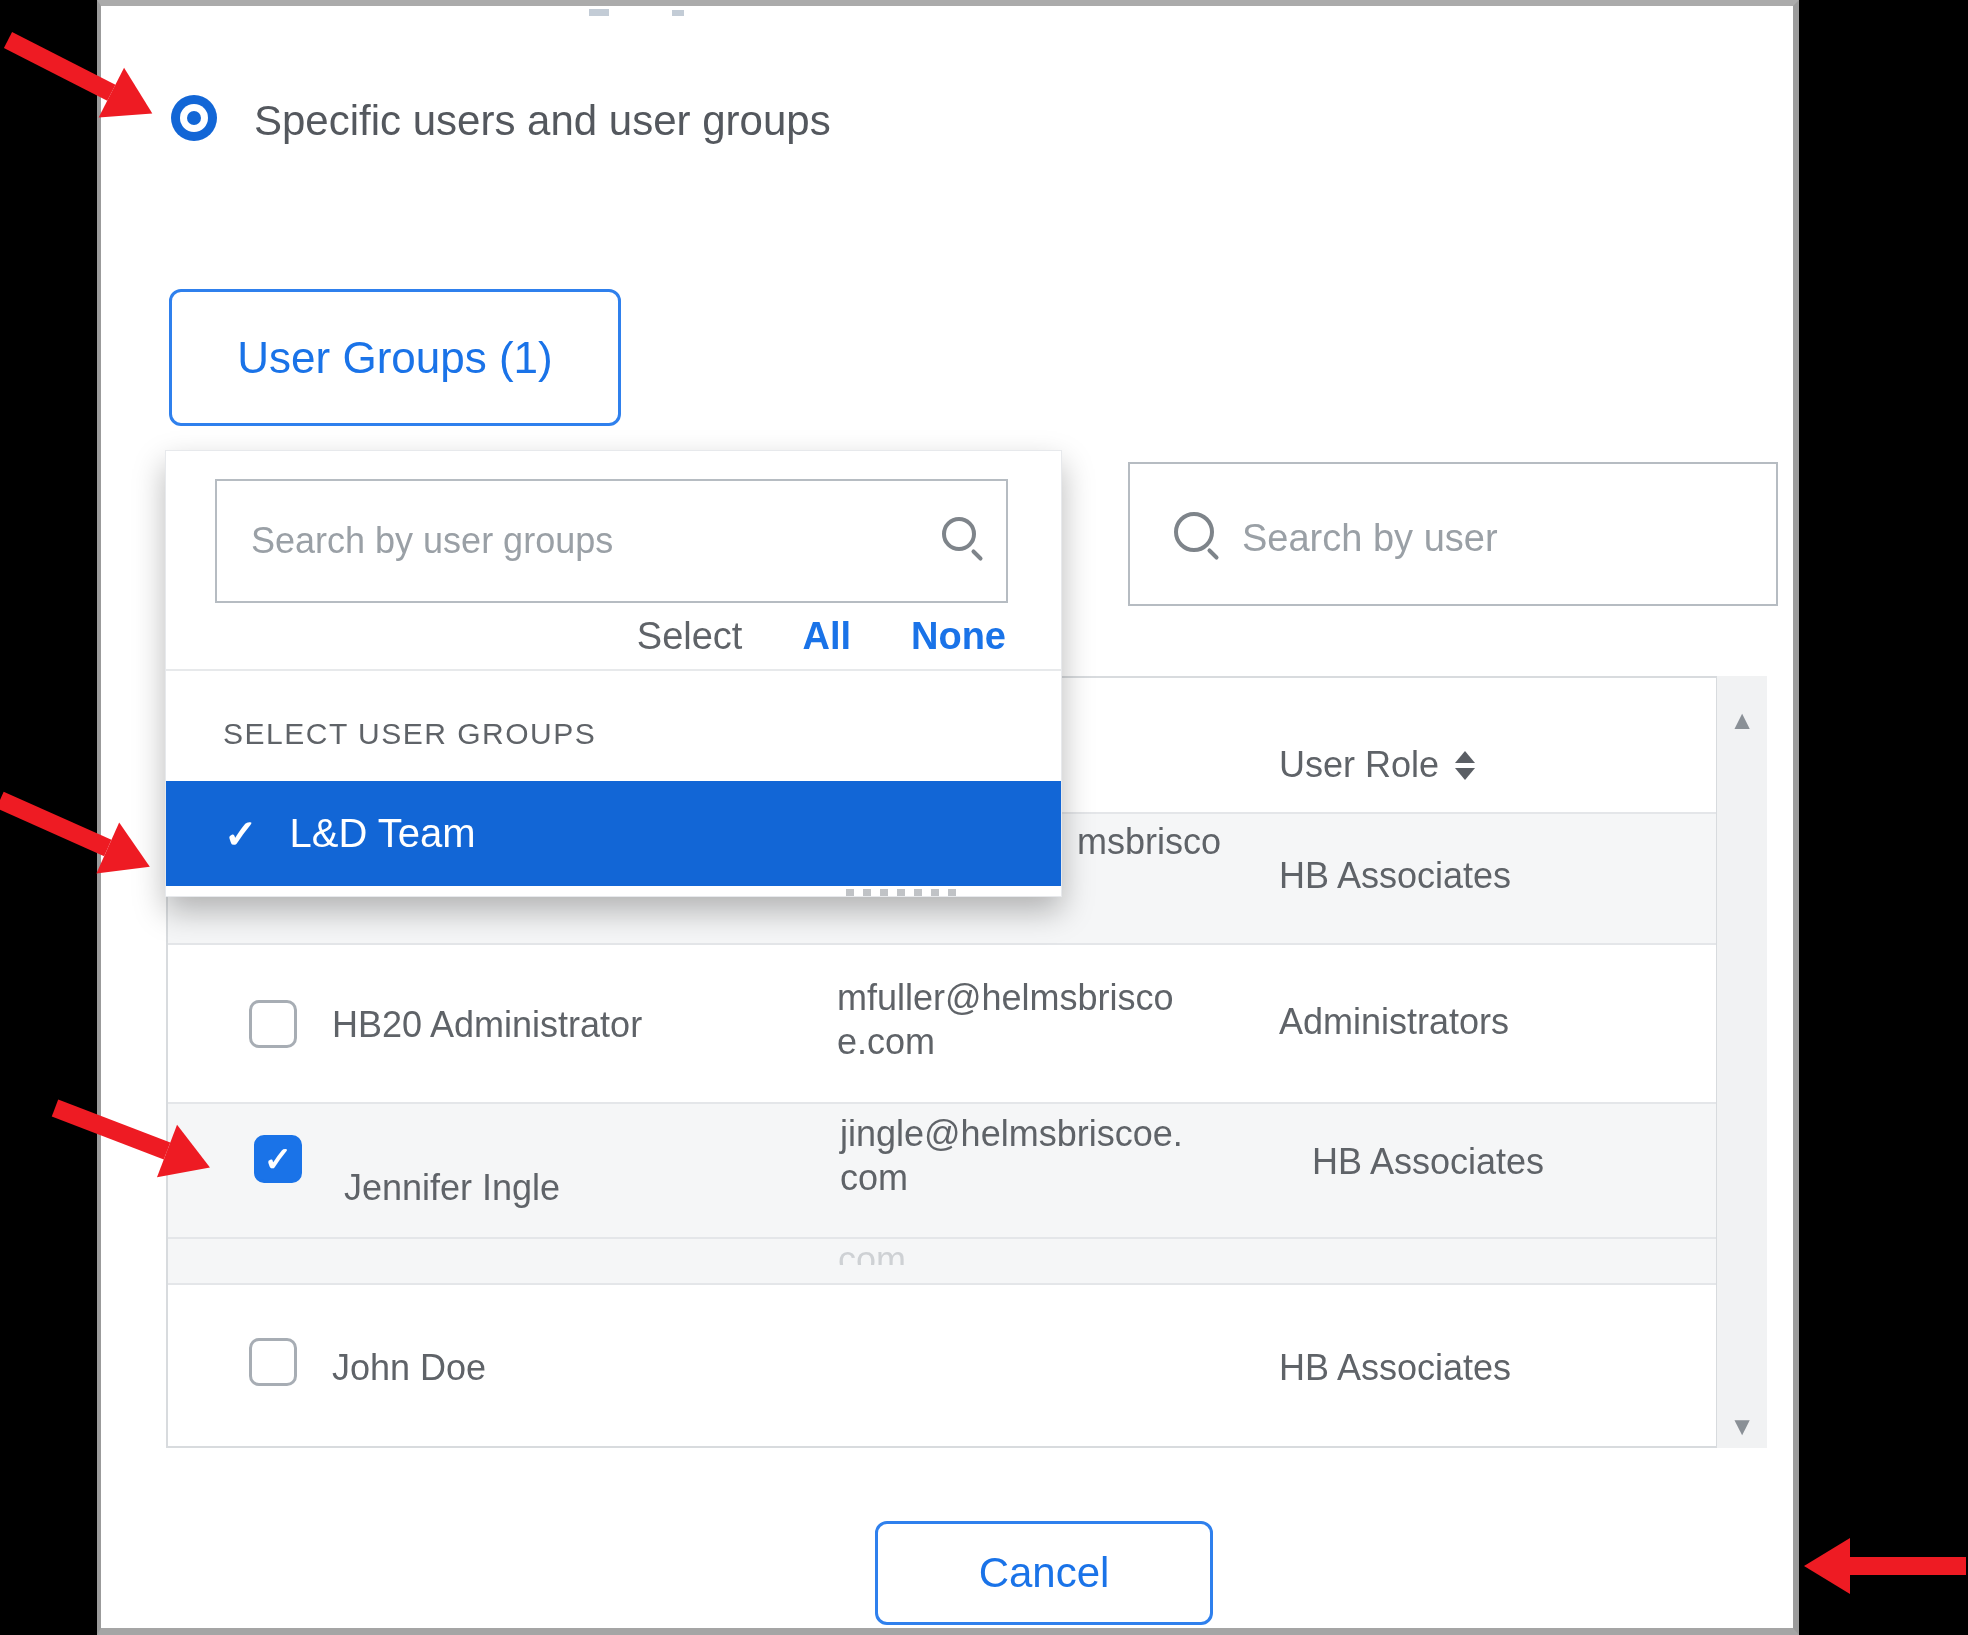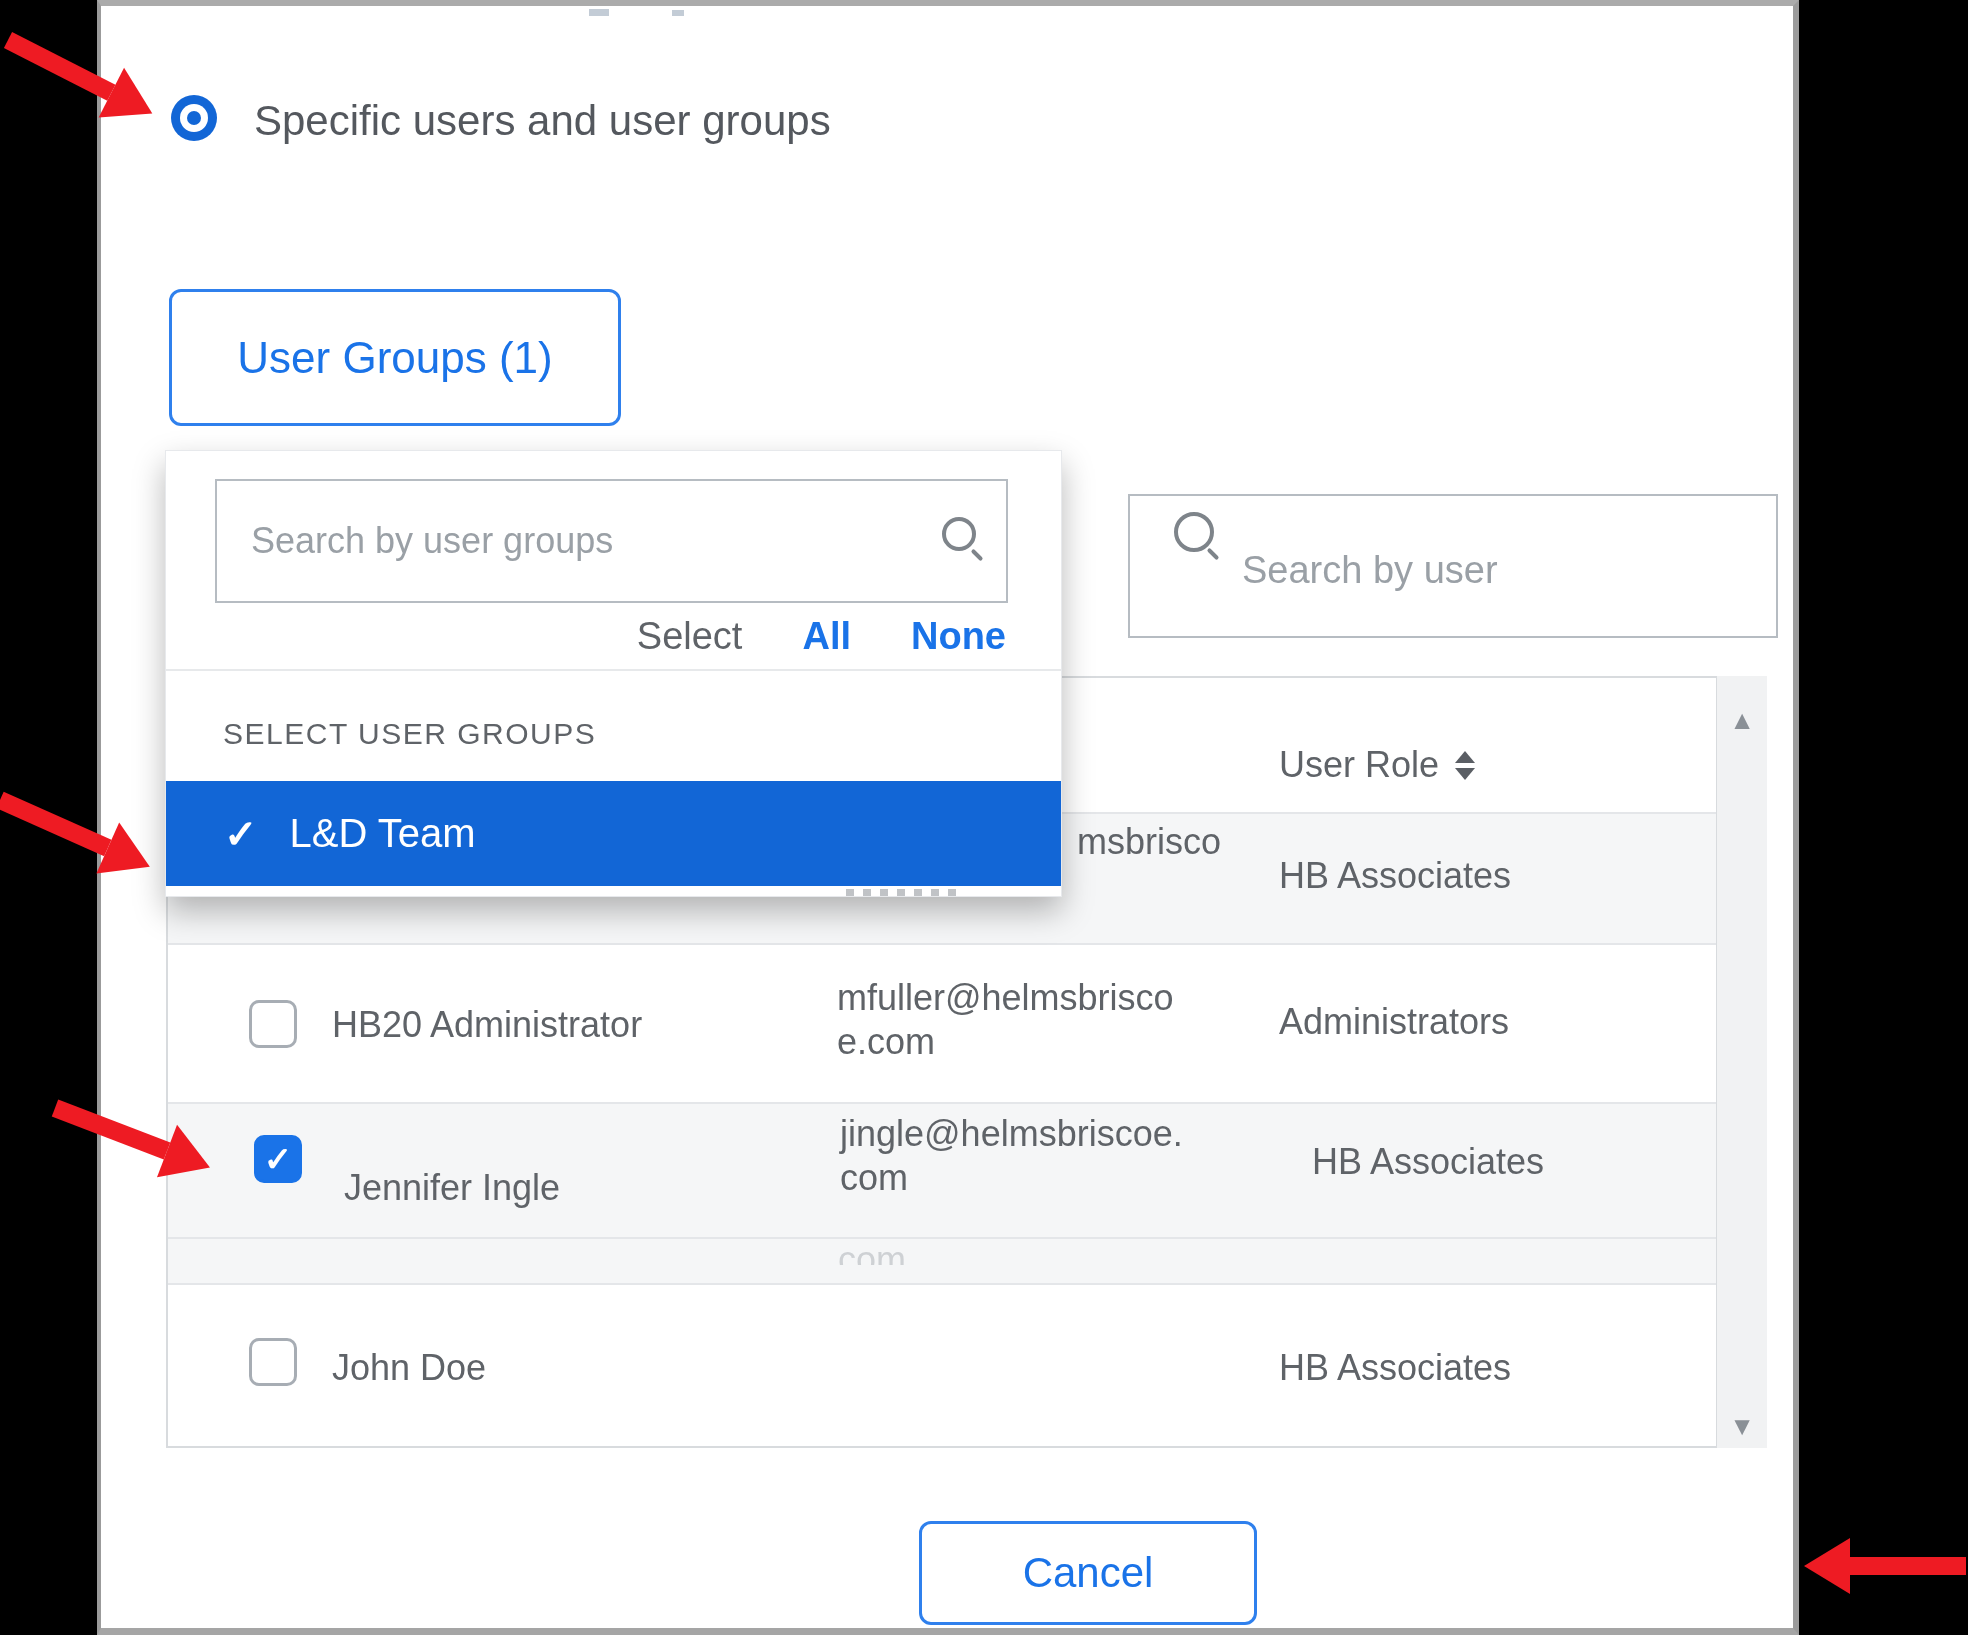--- a/index.html
+++ b/index.html
@@ -41,21 +41,21 @@
   .sug-head{position:absolute;left:57px;top:266px;font-size:30px;color:#5f6368;letter-spacing:1.5px;}
   .grp-row{position:absolute;left:0;top:330px;width:100%;height:105px;background:#1266d6;color:#fff;
            display:flex;align-items:center;}
   .grp-check{margin-left:58px;font-size:40px;font-weight:bold;}
   .grp-name{margin-left:32px;font-size:40px;}
   .panel-dashes{position:absolute;left:680px;top:438px;width:112px;height:7px;opacity:.55;
       background:repeating-linear-gradient(90deg,#8d9298 0 8px,transparent 8px 17px);}
 
   
   .user-search{left:1128px;top:462px;width:650px;height:144px;border:2px solid #b6bcc2;background:#fff;
-        box-sizing:border-box;font-size:38px;color:#3c4043;padding:9px 20px 0 112px;outline:none;position:absolute;margin-top:32px;}
+        box-sizing:border-box;font-size:38px;color:#3c4043;padding:9px 20px 0 112px;outline:none;position:absolute;}
   .user-search::placeholder{color:#9aa0a6;}
   .mag.usr{left:1174px;top:512px;width:40px;height:40px;}
   .mag.usr::after{left:33px;top:31px;transform:rotate(-45deg);}
 
   
   #table{left:166px;top:676px;width:1552px;height:772px;border:2px solid #d8dbde;background:#fff;
          box-sizing:border-box;}
   .t-line{position:absolute;left:0;width:100%;height:2px;background:#e4e6e9;}
   .t-row-bg{position:absolute;left:0;width:100%;background:#f5f6f7;}
   .th{position:absolute;left:1111px;top:66px;font-size:36px;color:#5f6368;display:flex;align-items:center;gap:16px;cursor:pointer;}
@@ -98,21 +98,21 @@
     <div class="top-mark" style="left:571px;top:4px;width:12px;height:6px;"></div>
 
     <div class="abs radio-outer" style="left:70px;top:89px;">
       <div class="radio-inner"></div>
       <div class="radio-dot"></div>
     </div>
     <div class="abs radio-label" style="left:153px;top:91px;">Specific users and user groups</div>
 
     <div class="abs ug-btn" style="left:68px;top:283px;">User Groups (1)</div>
 
-    <div class="abs btn-cancel" style="left:818px;top:1515px;">Cancel</div>
+    <div class="abs btn-cancel" style="left:774px;top:1515px;">Cancel</div>
   </div>
 
   <div id="table" class="abs">
 
     <div class="th">
       <span>User Role</span>
       <span class="sort">
           <span class="up"></span>
           <span class="dn"></span>
         </span>

